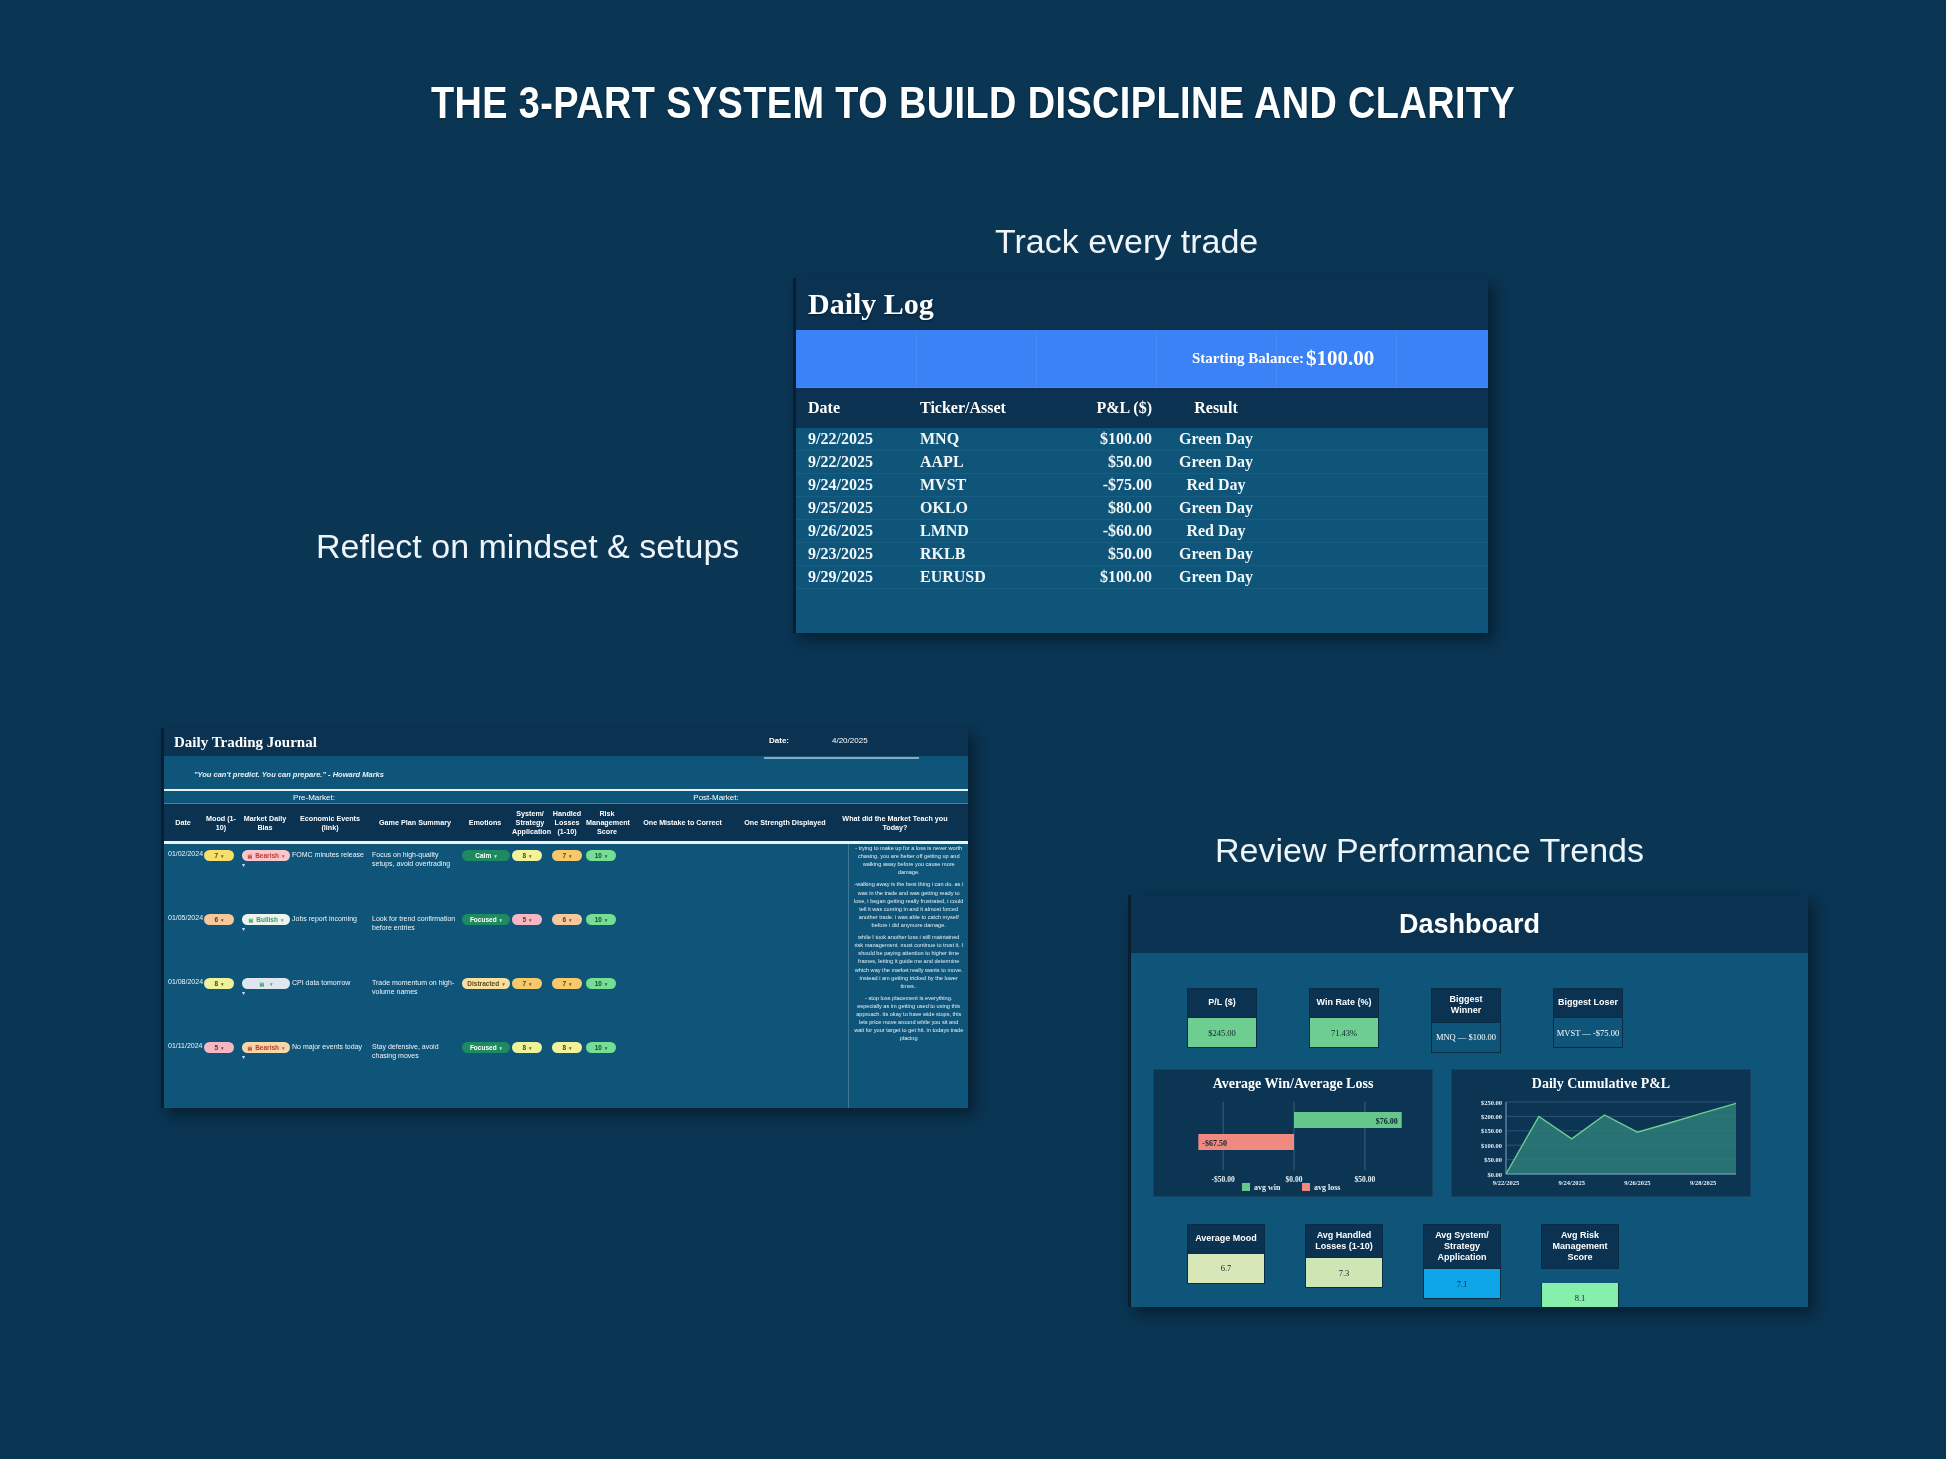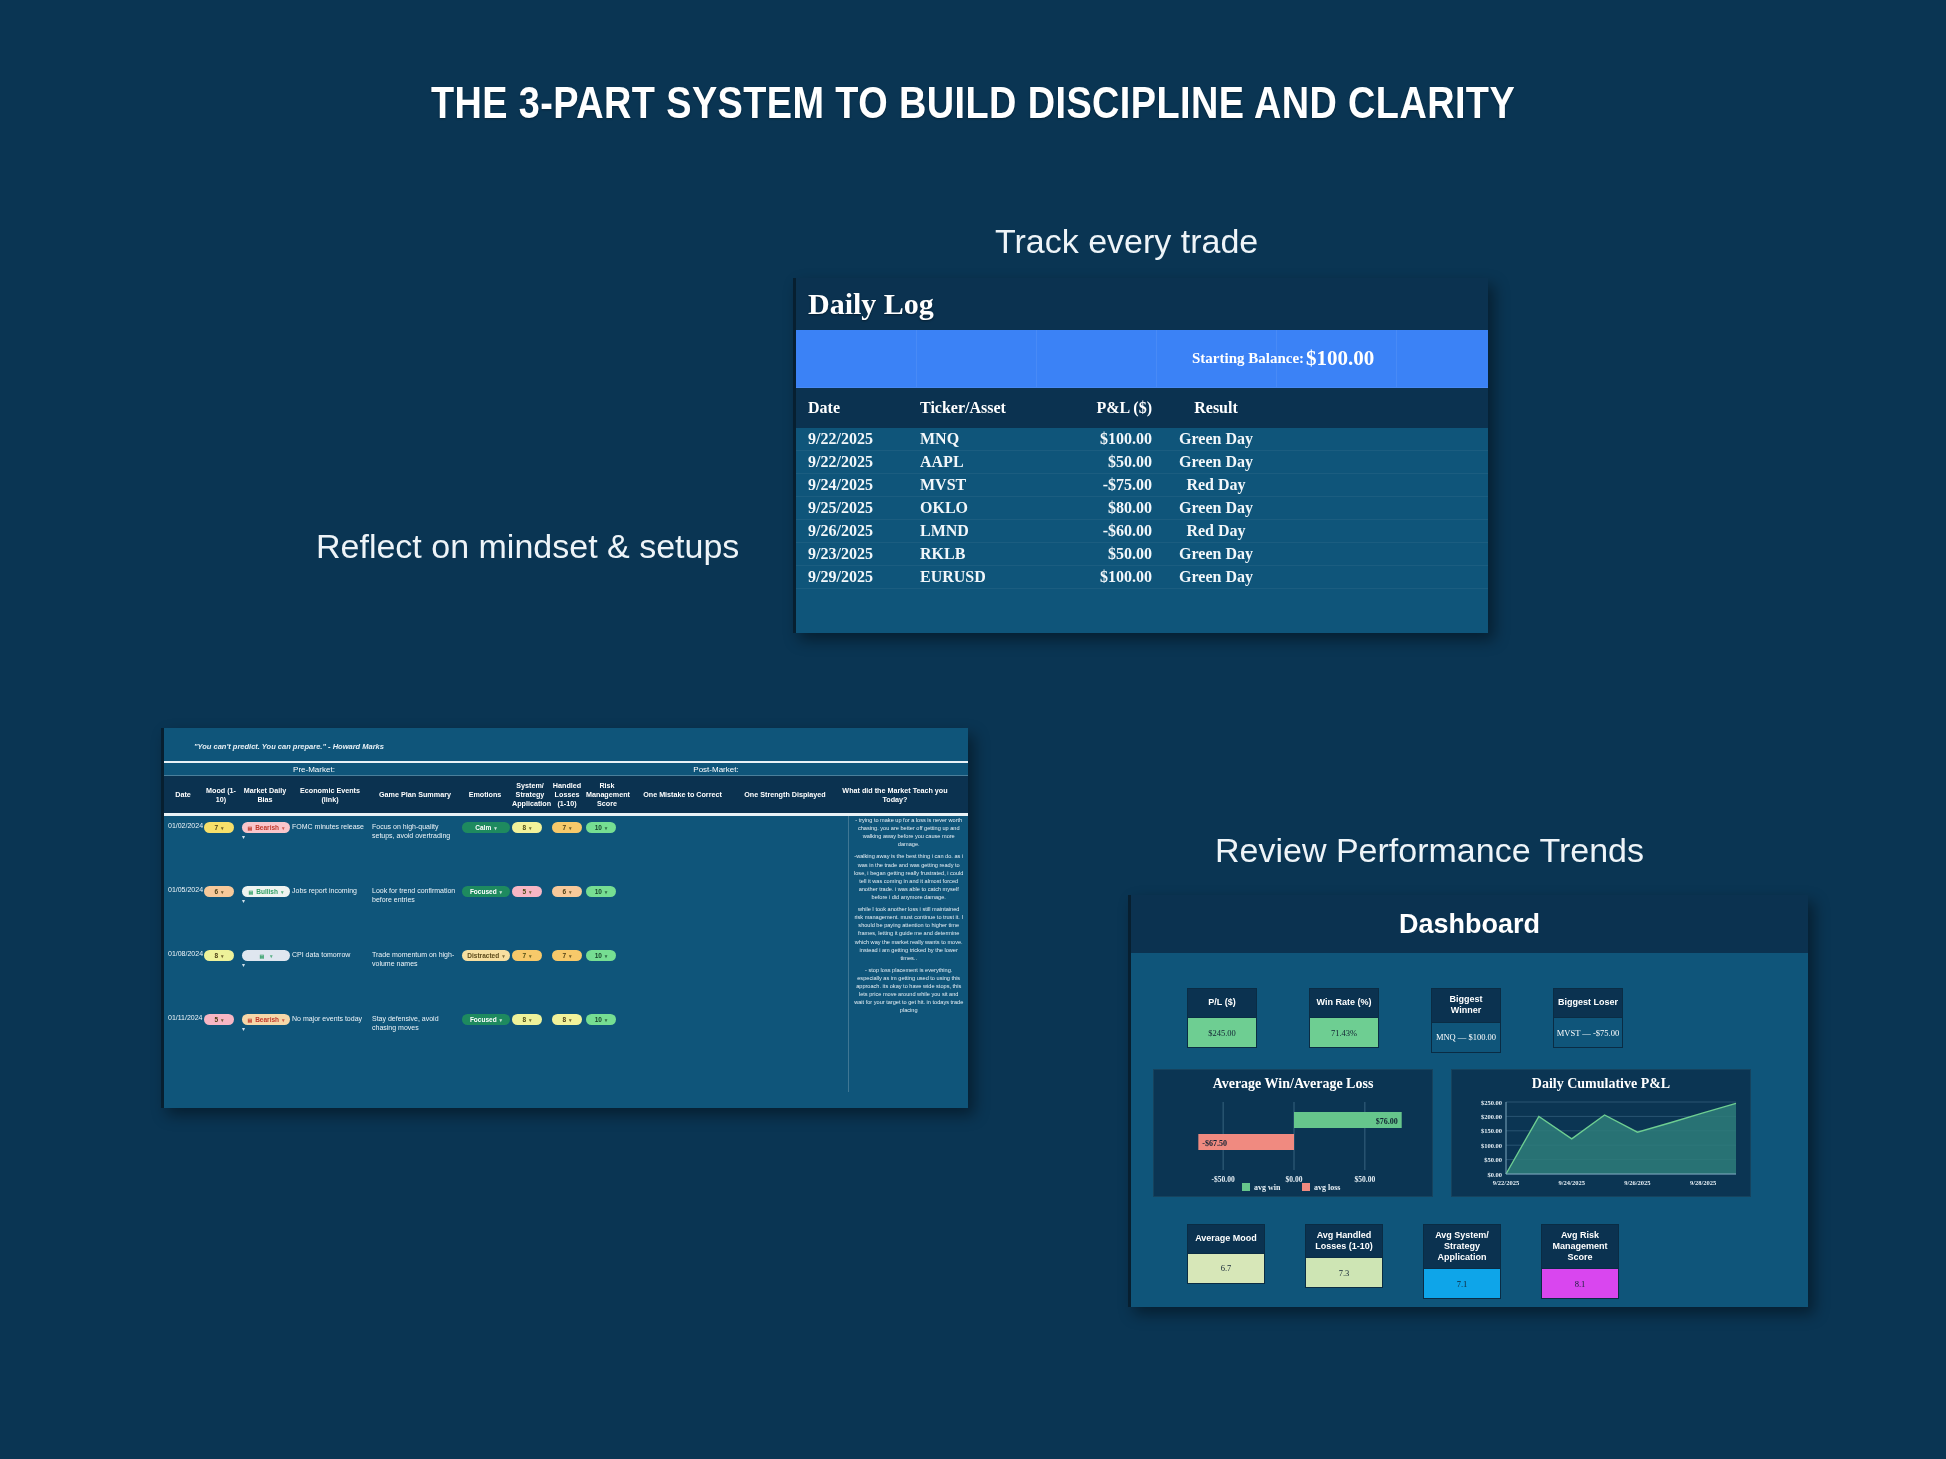--- a/index.html
+++ b/index.html
@@ -315,20 +315,26 @@
         <div class="c-date">9/29/2025</div>
         <div class="c-ticker">EURUSD</div>
         <div class="c-pnl">$100.00</div>
         <div class="c-result">Green Day</div>
         <div class="c-pad"></div>
       </div>
     </div>
 </div>
 
 <div class="journal">
+  <div class="jr-titlebar">
+    <span class="jr-title">Daily Trading Journal</span>
+    <span class="jr-date-label">Date:</span>
+    <span class="jr-date-value">4/20/2025</span>
+    <span class="jr-date-underline"></span>
+  </div>
   <div class="jr-quote">"You can't predict. You can prepare." - Howard Marks</div>
   <div class="jr-groupbar">
     <div class="jr-group g-pre">Pre-Market:</div>
     <div class="jr-group g-post">Post-Market:</div>
   </div>
   <div class="jr-headrow">
     <div class="jc-date">Date</div>
     <div class="jc-mood">Mood
 (1-10)</div>
     <div class="jc-bias">Market Daily Bias</div>
@@ -558,16 +564,16 @@
       <div class="kpi kpi2">
         <div class="kpi-head">Avg Handled Losses (1-10)</div>
         <div class="kpi-val" style="background: rgb(206, 229, 180);">7.3</div>
       </div>
       <div class="kpi kpi2">
         <div class="kpi-head">Avg System/ Strategy Application</div>
         <div class="kpi-val" style="background: #0ea5e9;">7.1</div>
       </div>
       <div class="kpi kpi2">
         <div class="kpi-head">Avg Risk Management Score</div>
-        <div class="kpi-val" style="background: #d946ef;">8.1</div>
+        <div class="kpi-val" style="background: #86efac; margin-top: 14px;">8.1</div>
       </div>
     </div>
 </div>
 
 </body></html>

